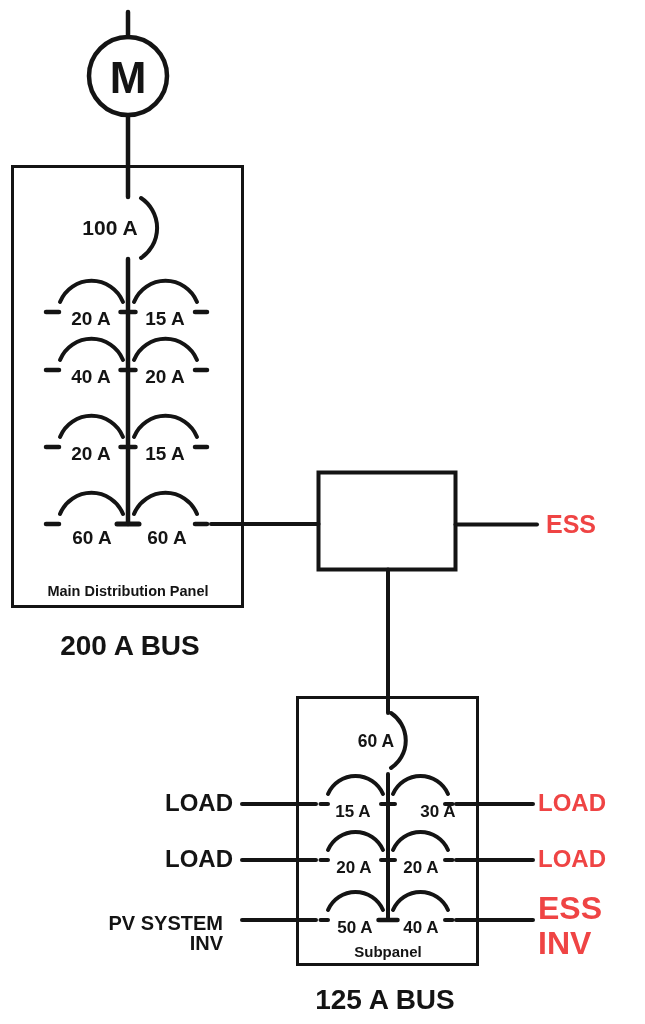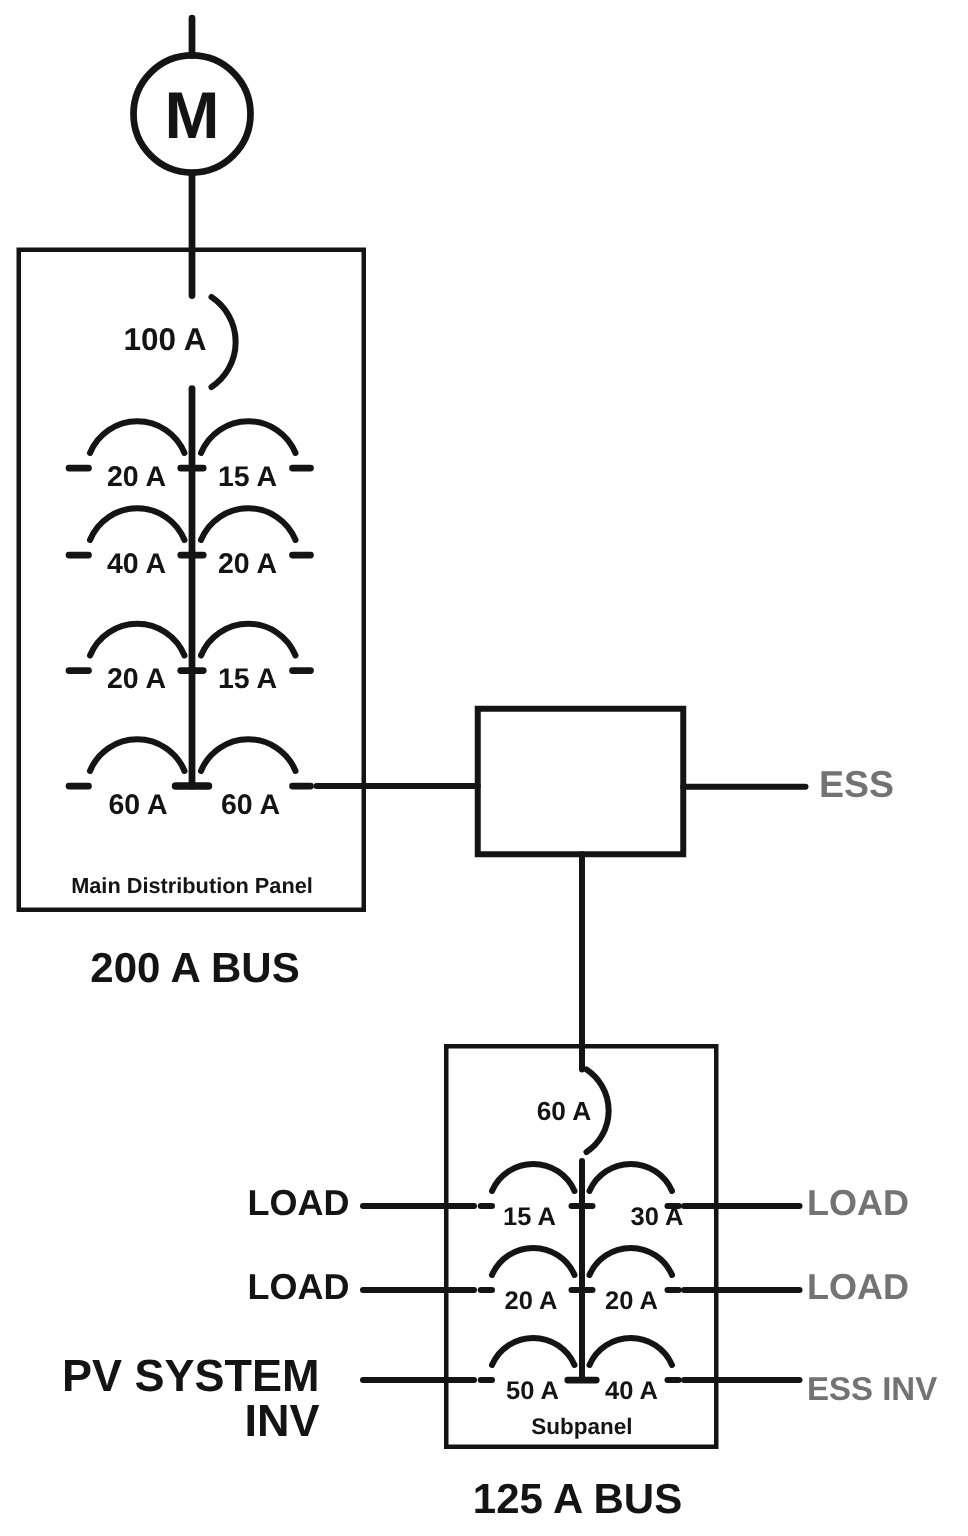--- a/index.html
+++ b/index.html
@@ -25,21 +25,21 @@
     font-weight:700;
     color:#141414;
     transform:translate(0,-50%);
     text-align:right;
     white-space:pre-line;
     line-height:1.08;
   }
   .lbl-l{ 
     position:absolute;
     font-weight:700;
-    color:#737373;
+    color:#ef4444;
     transform:translate(0,-50%);
     text-align:left;
     white-space:pre-line;
     line-height:1.08;
   }
 </style>
 </head>
 <body>
 
 <div id="canvas">
@@ -162,23 +162,23 @@
   <div class="lbl" style="left:421px;top:812px;font-size:17px;margin-left:17px;">30 A</div>
 
   <div class="lbl" style="left:354px;top:868px;font-size:17px;">20 A</div>
   <div class="lbl" style="left:421px;top:868px;font-size:17px;">20 A</div>
 
   <div class="lbl" style="left:355px;top:928px;font-size:17px;text-align:center;">50 A</div>
   <div class="lbl" style="left:421px;top:928px;font-size:17px;">40 A</div>
 
   <div class="lbl-r" style="right:412px;top:803px;font-size:24px;">LOAD</div>
   <div class="lbl-r" style="right:412px;top:859px;font-size:24px;">LOAD</div>
-  <div class="lbl-r" style="right:432px;top:933px;font-size:30px;line-height:1.0;">PV SYSTEM
+  <div class="lbl-r" style="right:422px;top:933px;font-size:20px;line-height:1.0;">PV SYSTEM
 INV</div>
 
   <div class="lbl-l" style="left:538px;top:803px;font-size:24px;">LOAD</div>
   <div class="lbl-l" style="left:538px;top:859px;font-size:24px;">LOAD</div>
-  <div class="lbl-l" style="left:538px;top:926px;font-size:22px;">ESS INV</div>
+  <div class="lbl-l" style="left:538px;top:926px;font-size:32px;">ESS INV</div>
 
   <div class="lbl" style="left:388px;top:952px;font-size:15px;">Subpanel</div>
   <div class="lbl" style="left:385px;top:1000px;font-size:28px;">125 A BUS</div>
 
 </div>
 
 </body></html>

